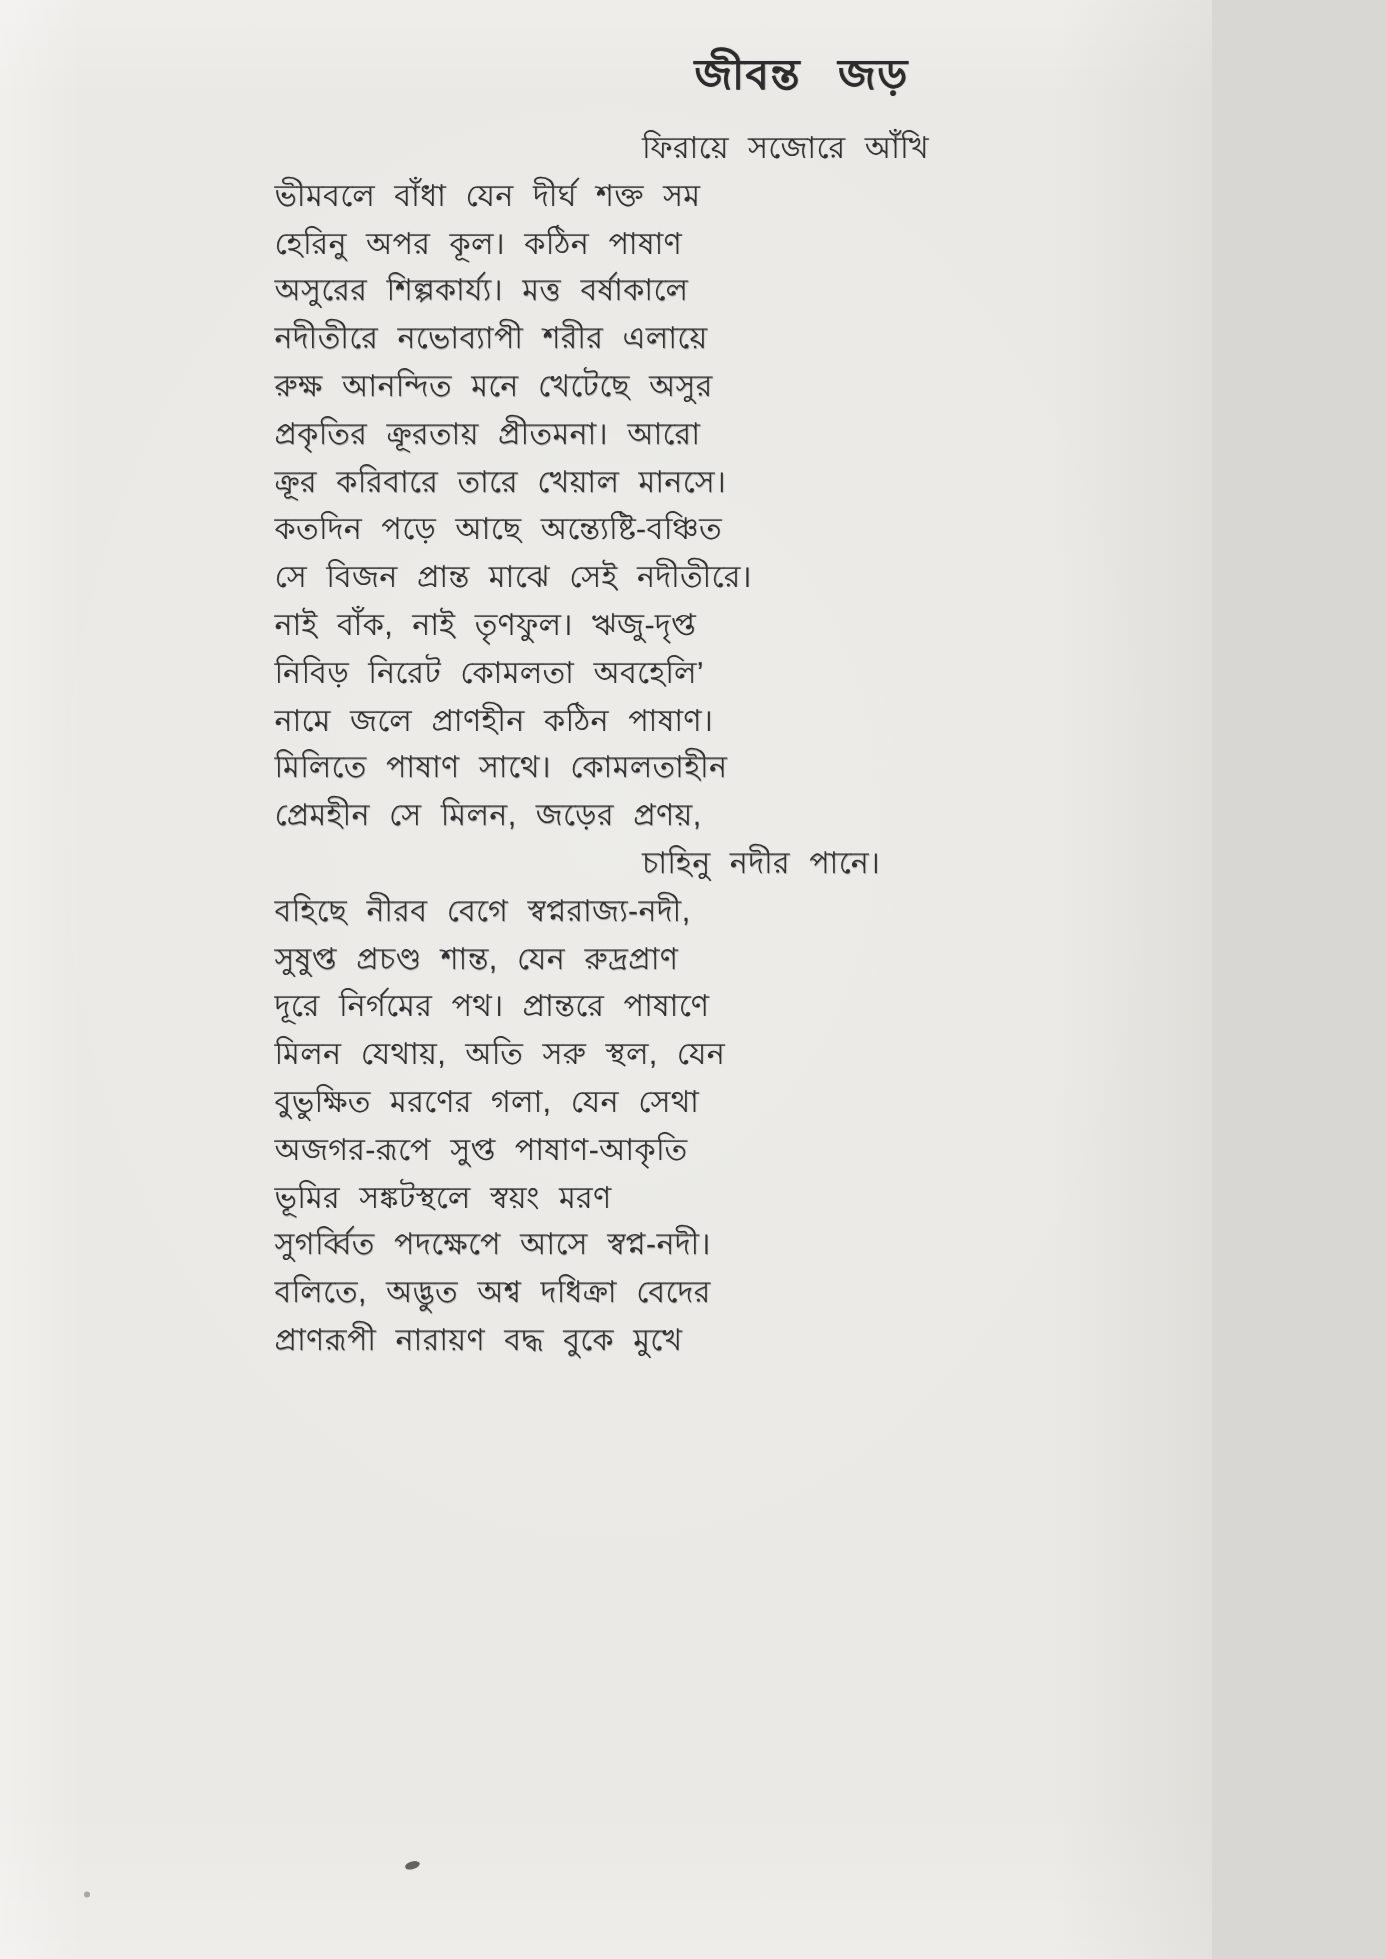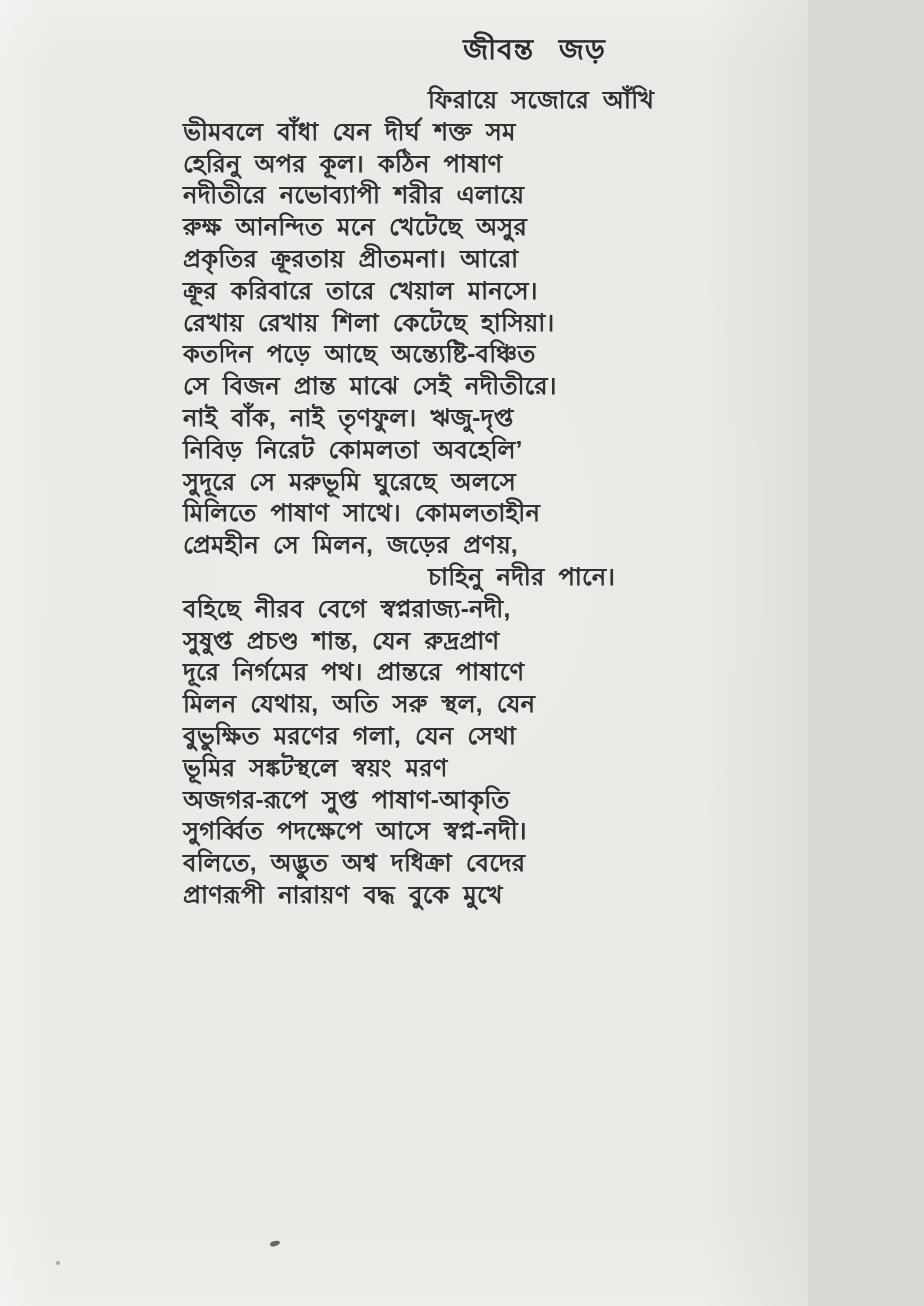--- a/index.html
+++ b/index.html
@@ -34,26 +34,25 @@
     white-space: nowrap;
   }
   .poem {
     position: absolute;
     left: 183px;
     top: 84px;
   }
   .line {
     height: 31.8px;
     line-height: 31.8px;
-    font-size: 24px;
+    font-size: 20px;
     white-space: nowrap;
     word-spacing: 7px;
     letter-spacing: 0.3px;
     text-shadow: 0.35px 0.35px 0.55px rgba(40,40,40,0.42);
-    font-weight: bold;
   }
   .line.indent {
     padding-left: 245px;
   }
   .artifact {
     position: absolute;
     border-radius: 50%;
     pointer-events: none;
   }
   .ink-speck {
@@ -108,40 +107,40 @@
 </head>
 <body>
 
 <div class="page">
   <h1 class="title">জীবন্ত জড়</h1>
 
   <div class="poem">
       <div class="line indent">ফিরায়ে সজোরে আঁখি</div>
       <div class="line">ভীমবলে বাঁধা যেন দীর্ঘ শক্ত সম</div>
       <div class="line">হেরিনু অপর কূল। কঠিন পাষাণ</div>
+      <div class="line">অসুরের শিল্পকার্য্য। মত্ত বর্ষাকালে</div>
       <div class="line">নদীতীরে নভোব্যাপী শরীর এলায়ে</div>
       <div class="line">রুক্ষ আনন্দিত মনে খেটেছে অসুর</div>
       <div class="line">প্রকৃতির ক্রূরতায় প্রীতমনা। আরো</div>
       <div class="line">ক্রূর করিবারে তারে খেয়াল মানসে।</div>
-      <div class="line">রেখায় রেখায় শিলা কেটেছে হাসিয়া।</div>
       <div class="line">কতদিন পড়ে আছে অন্ত্যেষ্টি-বঞ্চিত</div>
       <div class="line">সে বিজন প্রান্ত মাঝে সেই নদীতীরে।</div>
       <div class="line">নাই বাঁক, নাই তৃণফুল। ঋজু-দৃপ্ত</div>
       <div class="line">নিবিড় নিরেট কোমলতা অবহেলি’</div>
-      <div class="line">সুদূরে সে মরুভূমি ঘুরেছে অলসে</div>
+      <div class="line">নামে জলে প্রাণহীন কঠিন পাষাণ।</div>
       <div class="line">মিলিতে পাষাণ সাথে। কোমলতাহীন</div>
       <div class="line">প্রেমহীন সে মিলন, জড়ের প্রণয়,</div>
       <div class="line indent">চাহিনু নদীর পানে।</div>
       <div class="line">বহিছে নীরব বেগে স্বপ্নরাজ্য-নদী,</div>
       <div class="line">সুষুপ্ত প্রচণ্ড শান্ত, যেন রুদ্রপ্রাণ</div>
       <div class="line">দূরে নির্গমের পথ। প্রান্তরে পাষাণে</div>
       <div class="line">মিলন যেথায়, অতি সরু স্থল, যেন</div>
       <div class="line">বুভুক্ষিত মরণের গলা, যেন সেথা</div>
+      <div class="line">অজগর-রূপে সুপ্ত পাষাণ-আকৃতি</div>
       <div class="line">ভূমির সঙ্কটস্থলে স্বয়ং মরণ</div>
-      <div class="line">অজগর-রূপে সুপ্ত পাষাণ-আকৃতি</div>
       <div class="line">সুগর্ব্বিত পদক্ষেপে আসে স্বপ্ন-নদী।</div>
       <div class="line">বলিতে, অদ্ভুত অশ্ব দধিক্রা বেদের</div>
       <div class="line">প্রাণরূপী নারায়ণ বদ্ধ বুকে মুখে</div>
     </div>
 
   <div class="artifact ink-speck"></div>
   <div class="artifact pencil-dot"></div>
   <div class="artifact fleck"></div>
   <div class="artifact smudge-1"></div>
   <div class="artifact smudge-2"></div>

